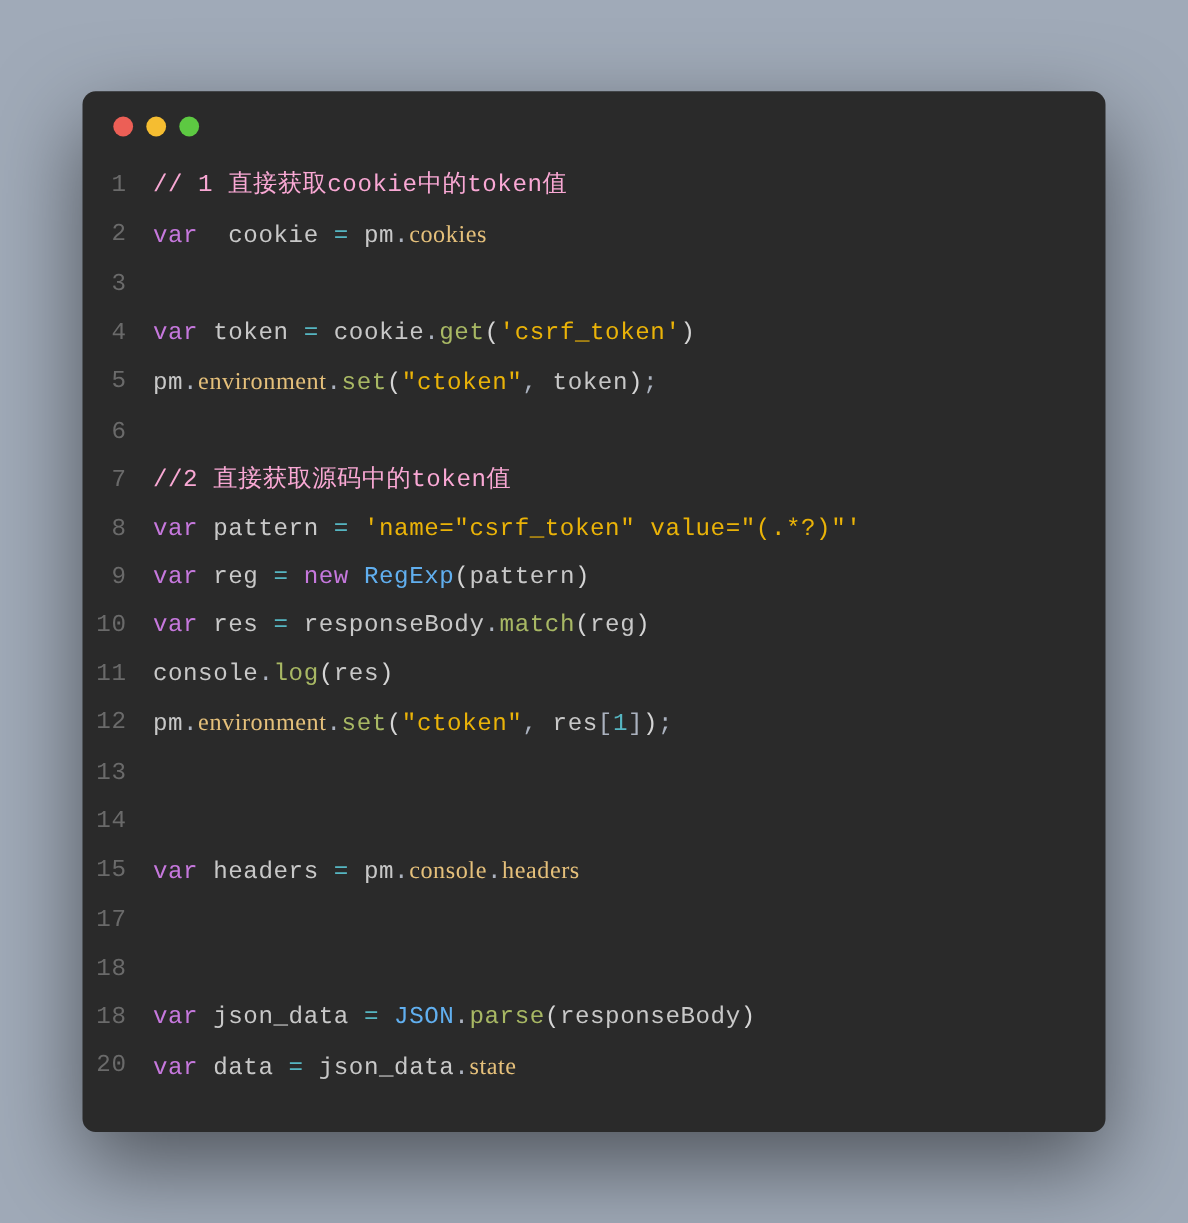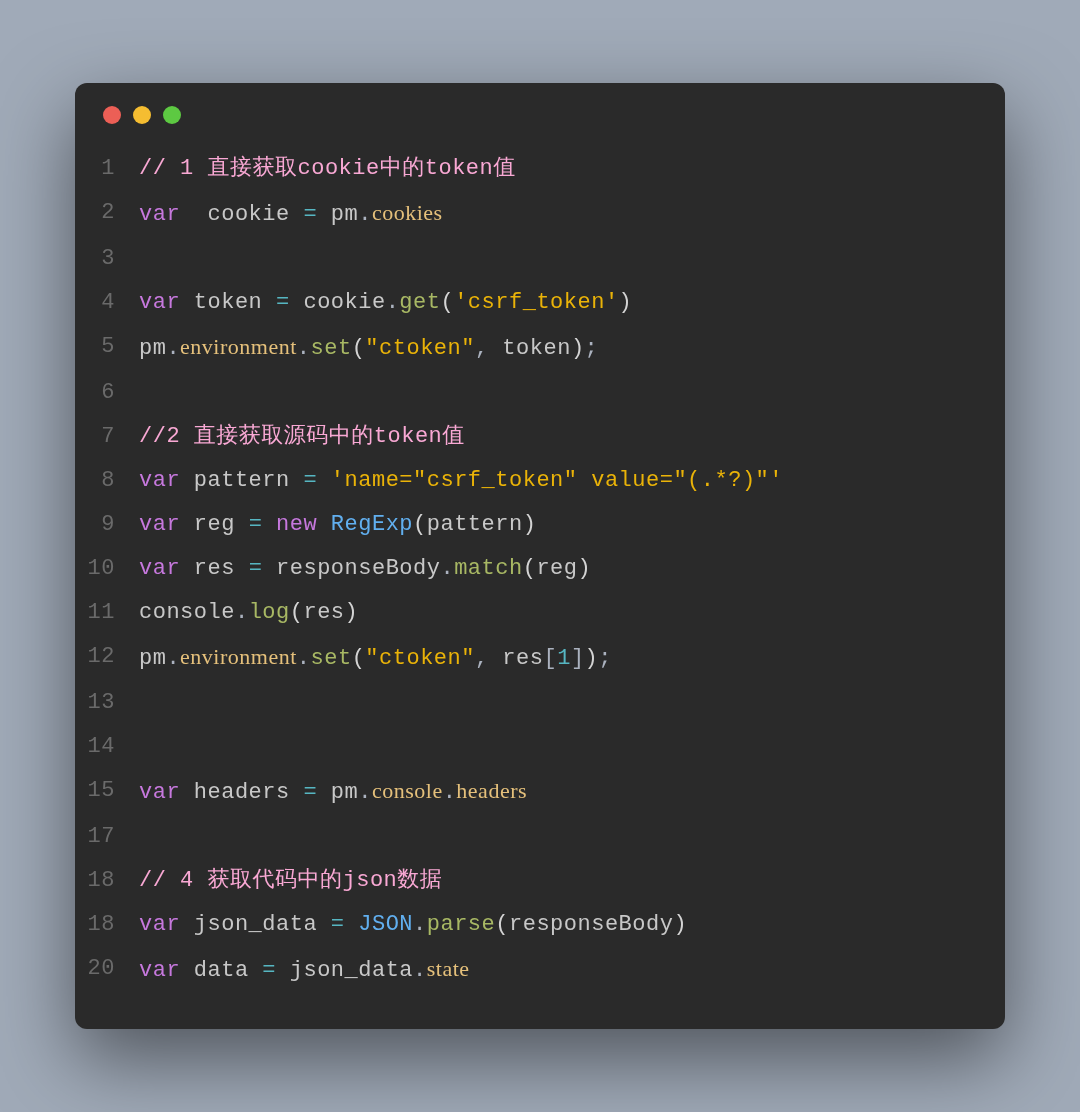--- a/index.html
+++ b/index.html
@@ -134,21 +134,20 @@
       <div class="line">
         <div class="lineno">15</div>
         <div class="code"><span class="tok-keyword">var</span><span> </span><span class="tok-ident">headers</span><span> </span><span class="tok-op">=</span><span> </span><span class="tok-ident">pm</span><span class="tok-punct">.</span><span class="tok-prop">console</span><span class="tok-punct">.</span><span class="tok-prop">headers</span></div>
       </div>
       <div class="line">
         <div class="lineno">17</div>
         <div class="code"><span></span></div>
       </div>
       <div class="line">
         <div class="lineno">18</div>
-        <div class="code"><span class="tok-comment">// 4 获取代码中的json数据</span></div>
       </div>
       <div class="line">
         <div class="lineno">18</div>
         <div class="code"><span class="tok-keyword">var</span><span> </span><span class="tok-ident">json_data</span><span> </span><span class="tok-op">=</span><span> </span><span class="tok-type">JSON</span><span class="tok-punct">.</span><span class="tok-method2">parse</span><span class="tok-paren">(</span><span class="tok-ident">responseBody</span><span class="tok-paren">)</span></div>
       </div>
       <div class="line">
         <div class="lineno">20</div>
         <div class="code"><span class="tok-keyword">var</span><span> </span><span class="tok-ident">data</span><span> </span><span class="tok-op">=</span><span> </span><span class="tok-ident">json_data</span><span class="tok-punct">.</span><span class="tok-prop">state</span></div>
       </div>
     </div>

